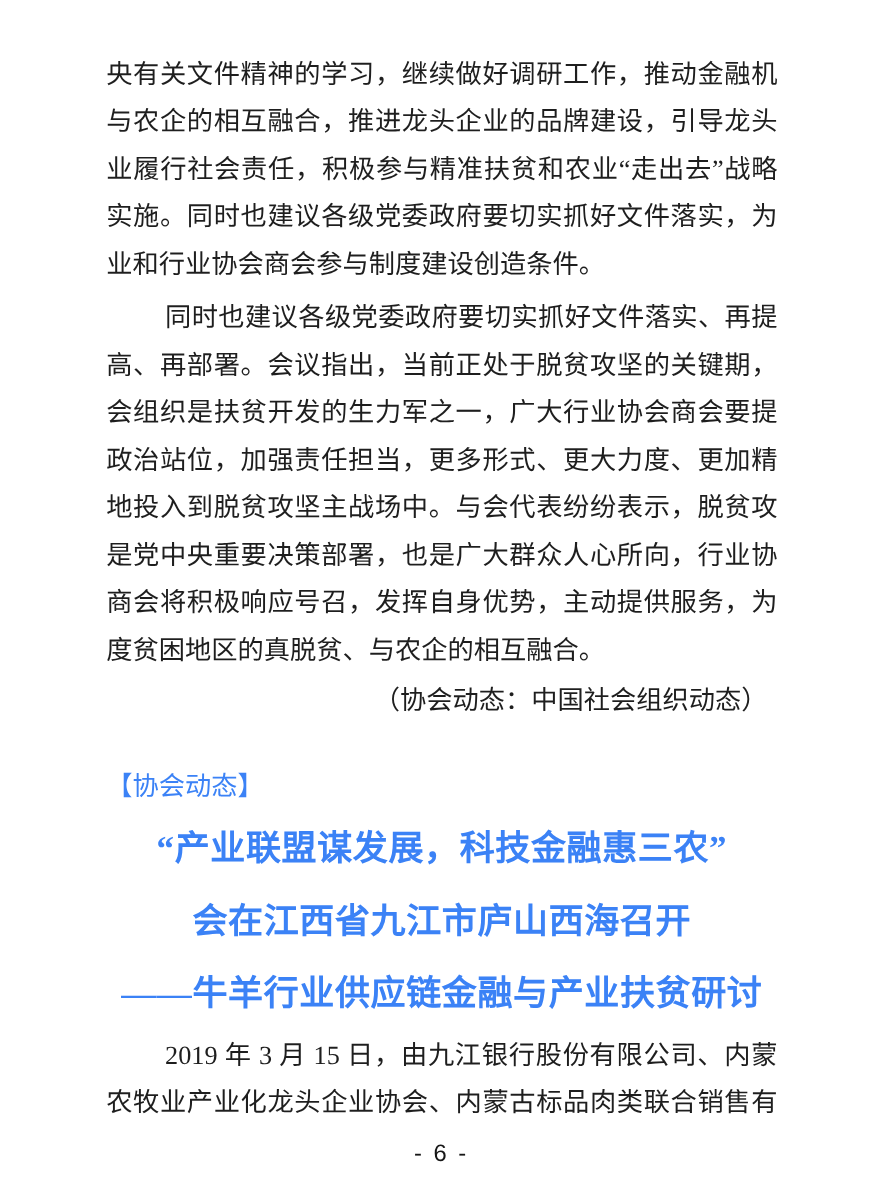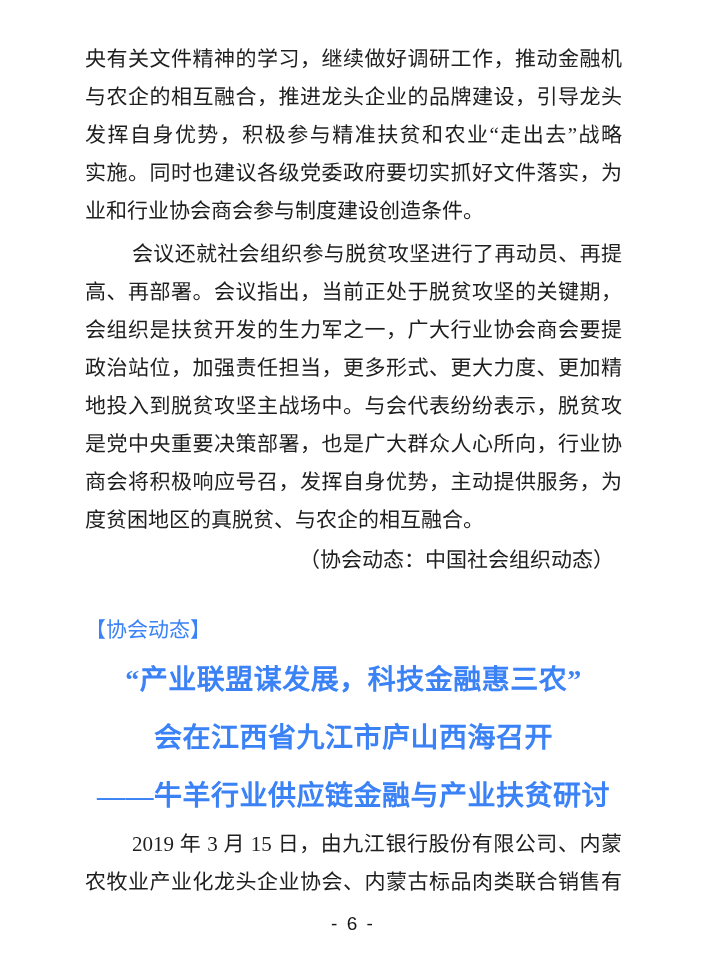--- a/index.html
+++ b/index.html
@@ -94,27 +94,27 @@
 </style>
 </head>
 <body>
 
 <div class="page">
   <div class="content">
 
     <div class="para">
       <div class="line">央有关文件精神的学习，继续做好调研工作，推动金融机构</div>
       <div class="line">与农企的相互融合，推进龙头企业的品牌建设，引导龙头企</div>
-      <div class="line">发挥自身优势，积极参与精准扶贫和农业“走出去”战略</div>
+      <div class="line">业履行社会责任，积极参与精准扶贫和农业“走出去”战略</div>
       <div class="line">实施。同时也建议各级党委政府要切实抓好文件落实，为企</div>
       <div class="line para-end">业和行业协会商会参与制度建设创造条件。</div>
     </div>
 
     <div class="para">
-      <div class="line indent">会议还就社会组织参与脱贫攻坚进行了再动员、再提</div>
+      <div class="line indent">同时也建议各级党委政府要切实抓好文件落实、再提</div>
       <div class="line">高、再部署。会议指出，当前正处于脱贫攻坚的关键期，社</div>
       <div class="line">会组织是扶贫开发的生力军之一，广大行业协会商会要提高</div>
       <div class="line">政治站位，加强责任担当，更多形式、更大力度、更加精准</div>
       <div class="line">地投入到脱贫攻坚主战场中。与会代表纷纷表示，脱贫攻坚</div>
       <div class="line">是党中央重要决策部署，也是广大群众人心所向，行业协会</div>
       <div class="line">商会将积极响应号召，发挥自身优势，主动提供服务，为深</div>
       <div class="line para-end">度贫困地区的真脱贫、与农企的相互融合。</div>
     </div>
 
     <div class="source-line">（协会动态：中国社会组织动态）</div>

